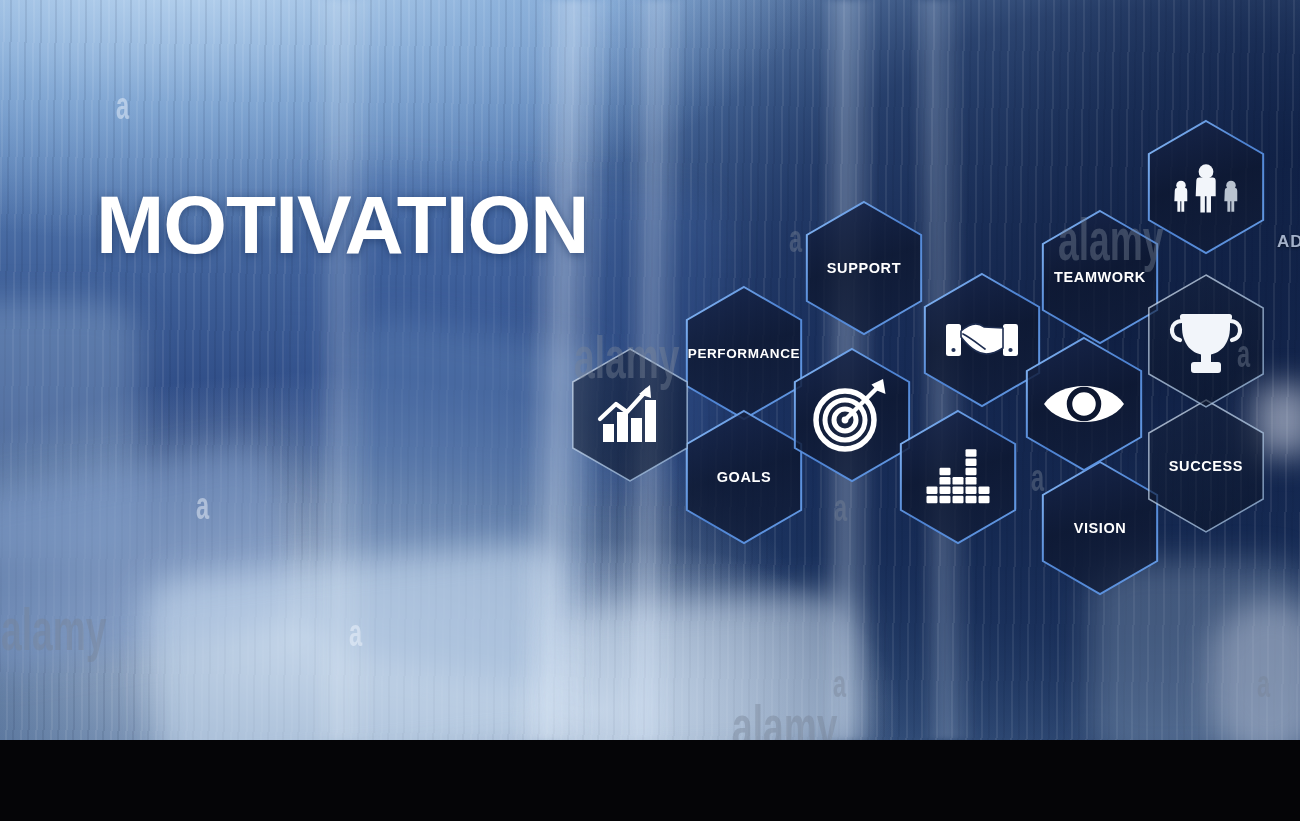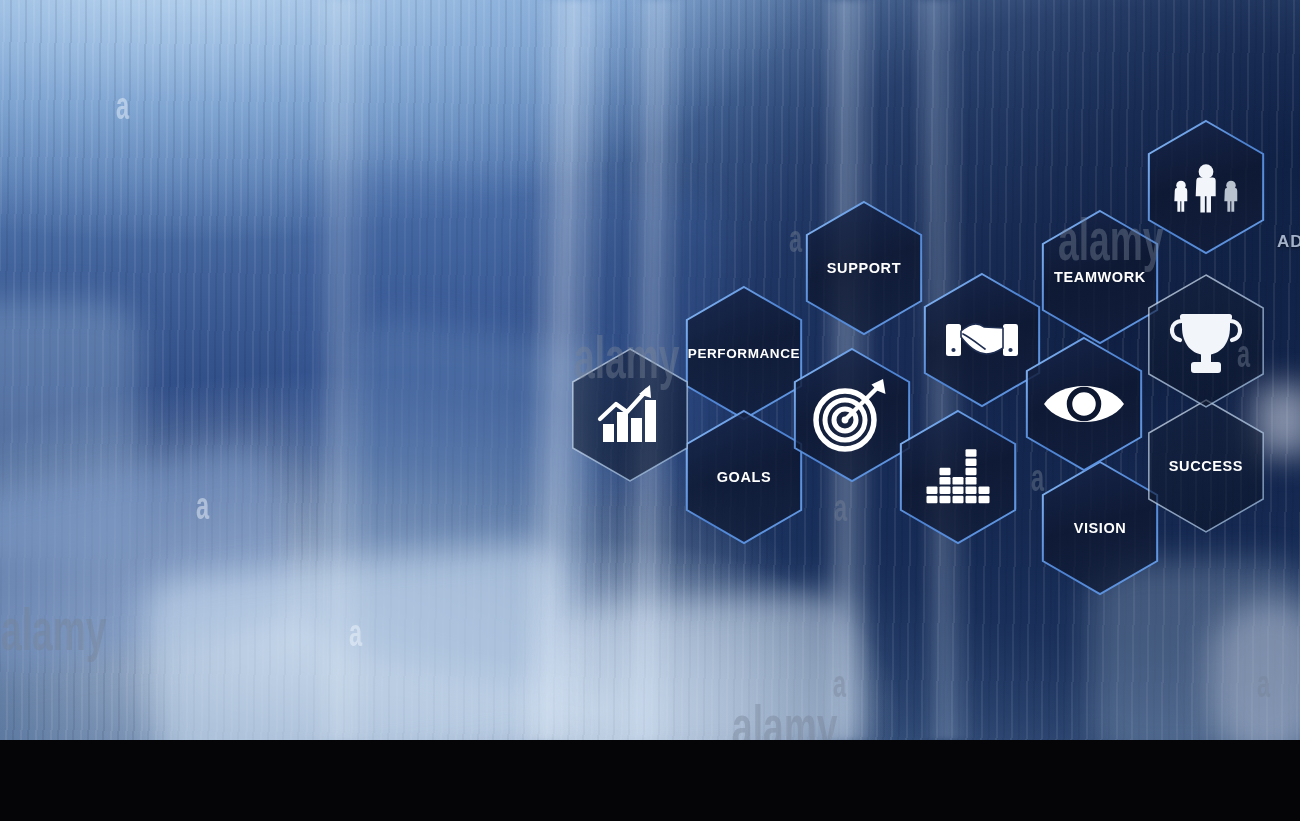--- a/index.html
+++ b/index.html
@@ -123,20 +123,21 @@
     <div class="blob b9"></div>
     <div class="blob b1"></div>
     <div class="blob b3"></div>
     <div class="blob b2"></div>
     <div class="blob b5"></div>
     <div class="blob b6"></div>
     <div class="blob b7"></div>
     <div class="blob b8"></div>
   </div>
 
+  <div id="title">MOTIVATION</div>
 
   <div id="hexgrid">
     <svg width="1300" height="740" viewBox="0 0 1300 740">
       <defs>
         <linearGradient id="hexfillBright" x1="0" y1="0" x2="0.25" y2="1">
           <stop offset="0%" stop-color="#17254a" stop-opacity="0.88"></stop>
           <stop offset="55%" stop-color="#0d1730" stop-opacity="0.82"></stop>
           <stop offset="100%" stop-color="#101b36" stop-opacity="0.78"></stop>
         </linearGradient>
         <linearGradient id="hexfillPlain" x1="0" y1="0" x2="0.3" y2="1">

